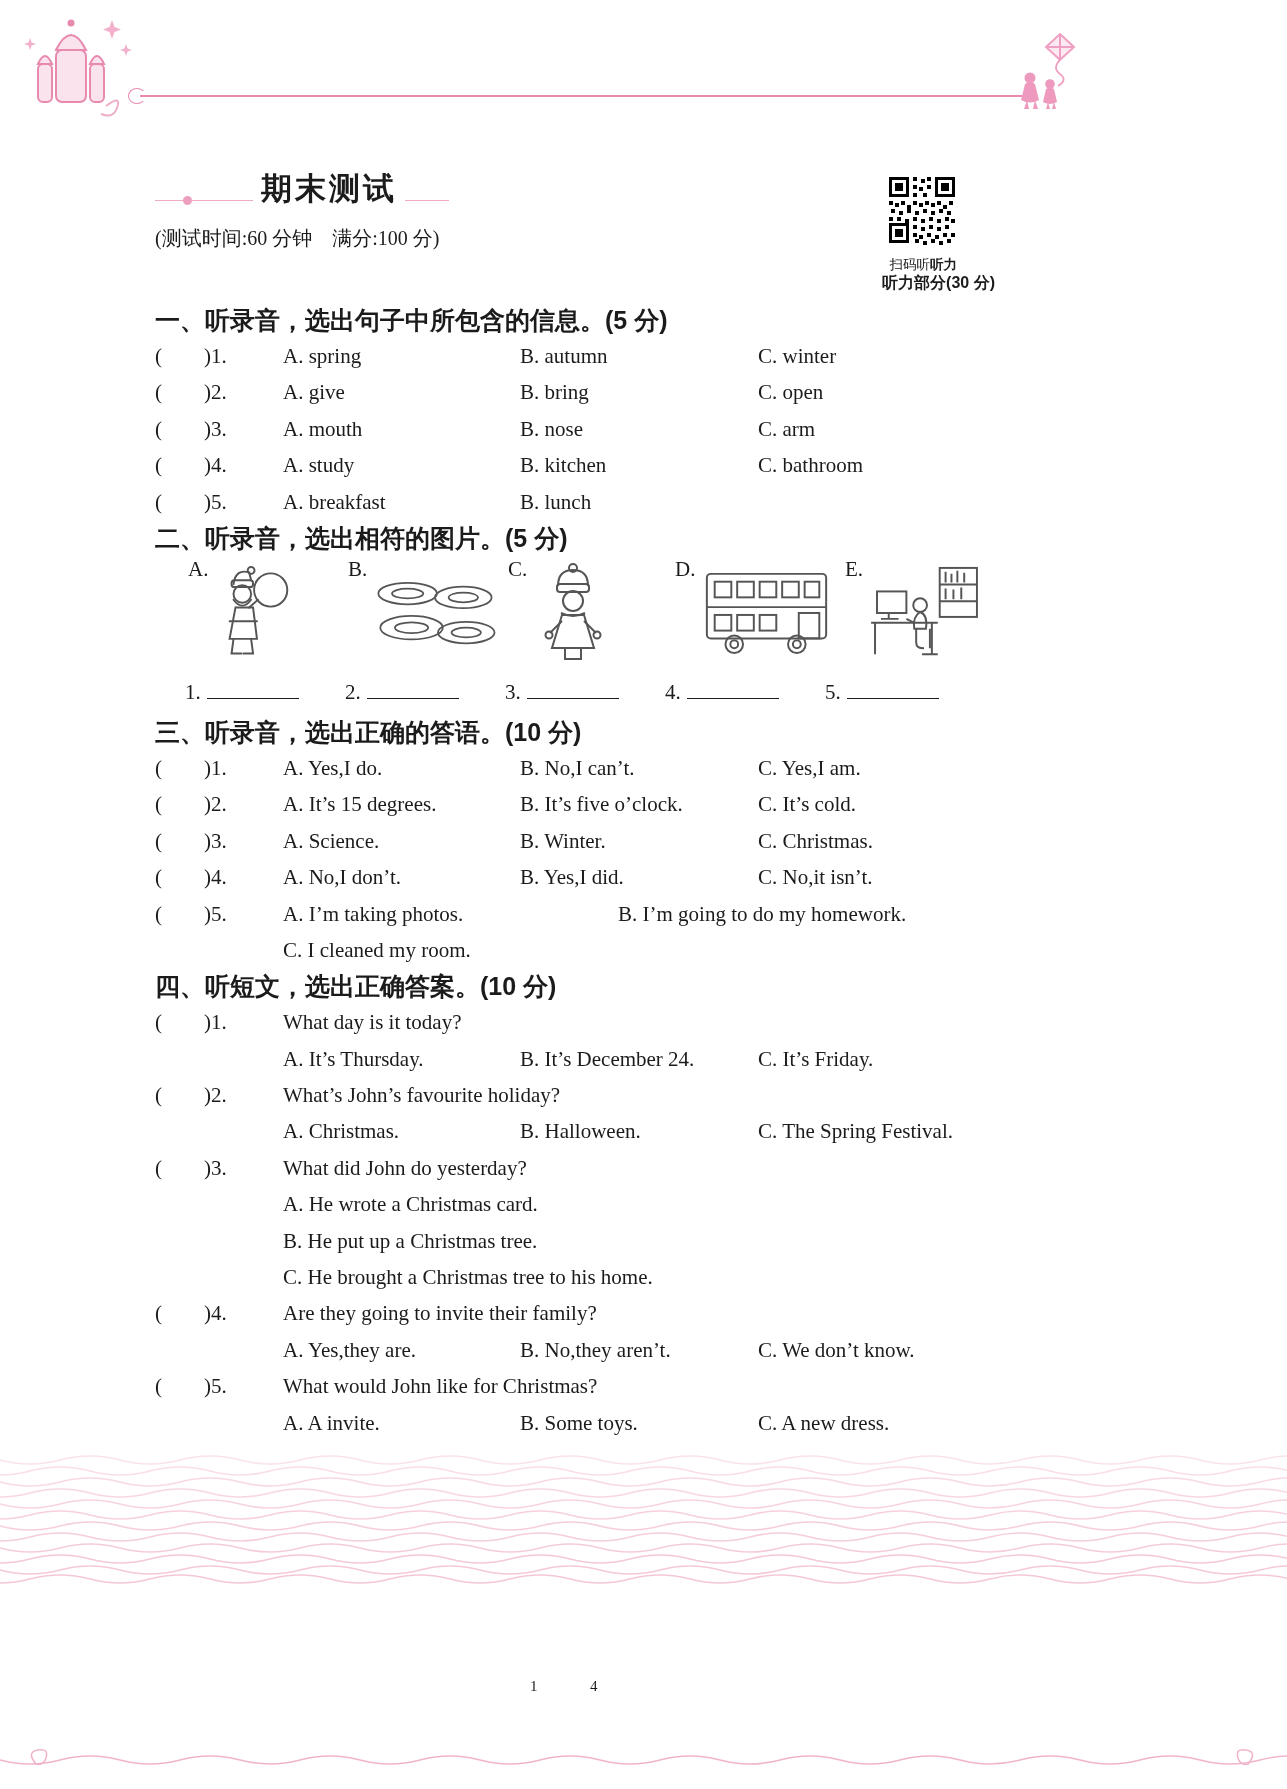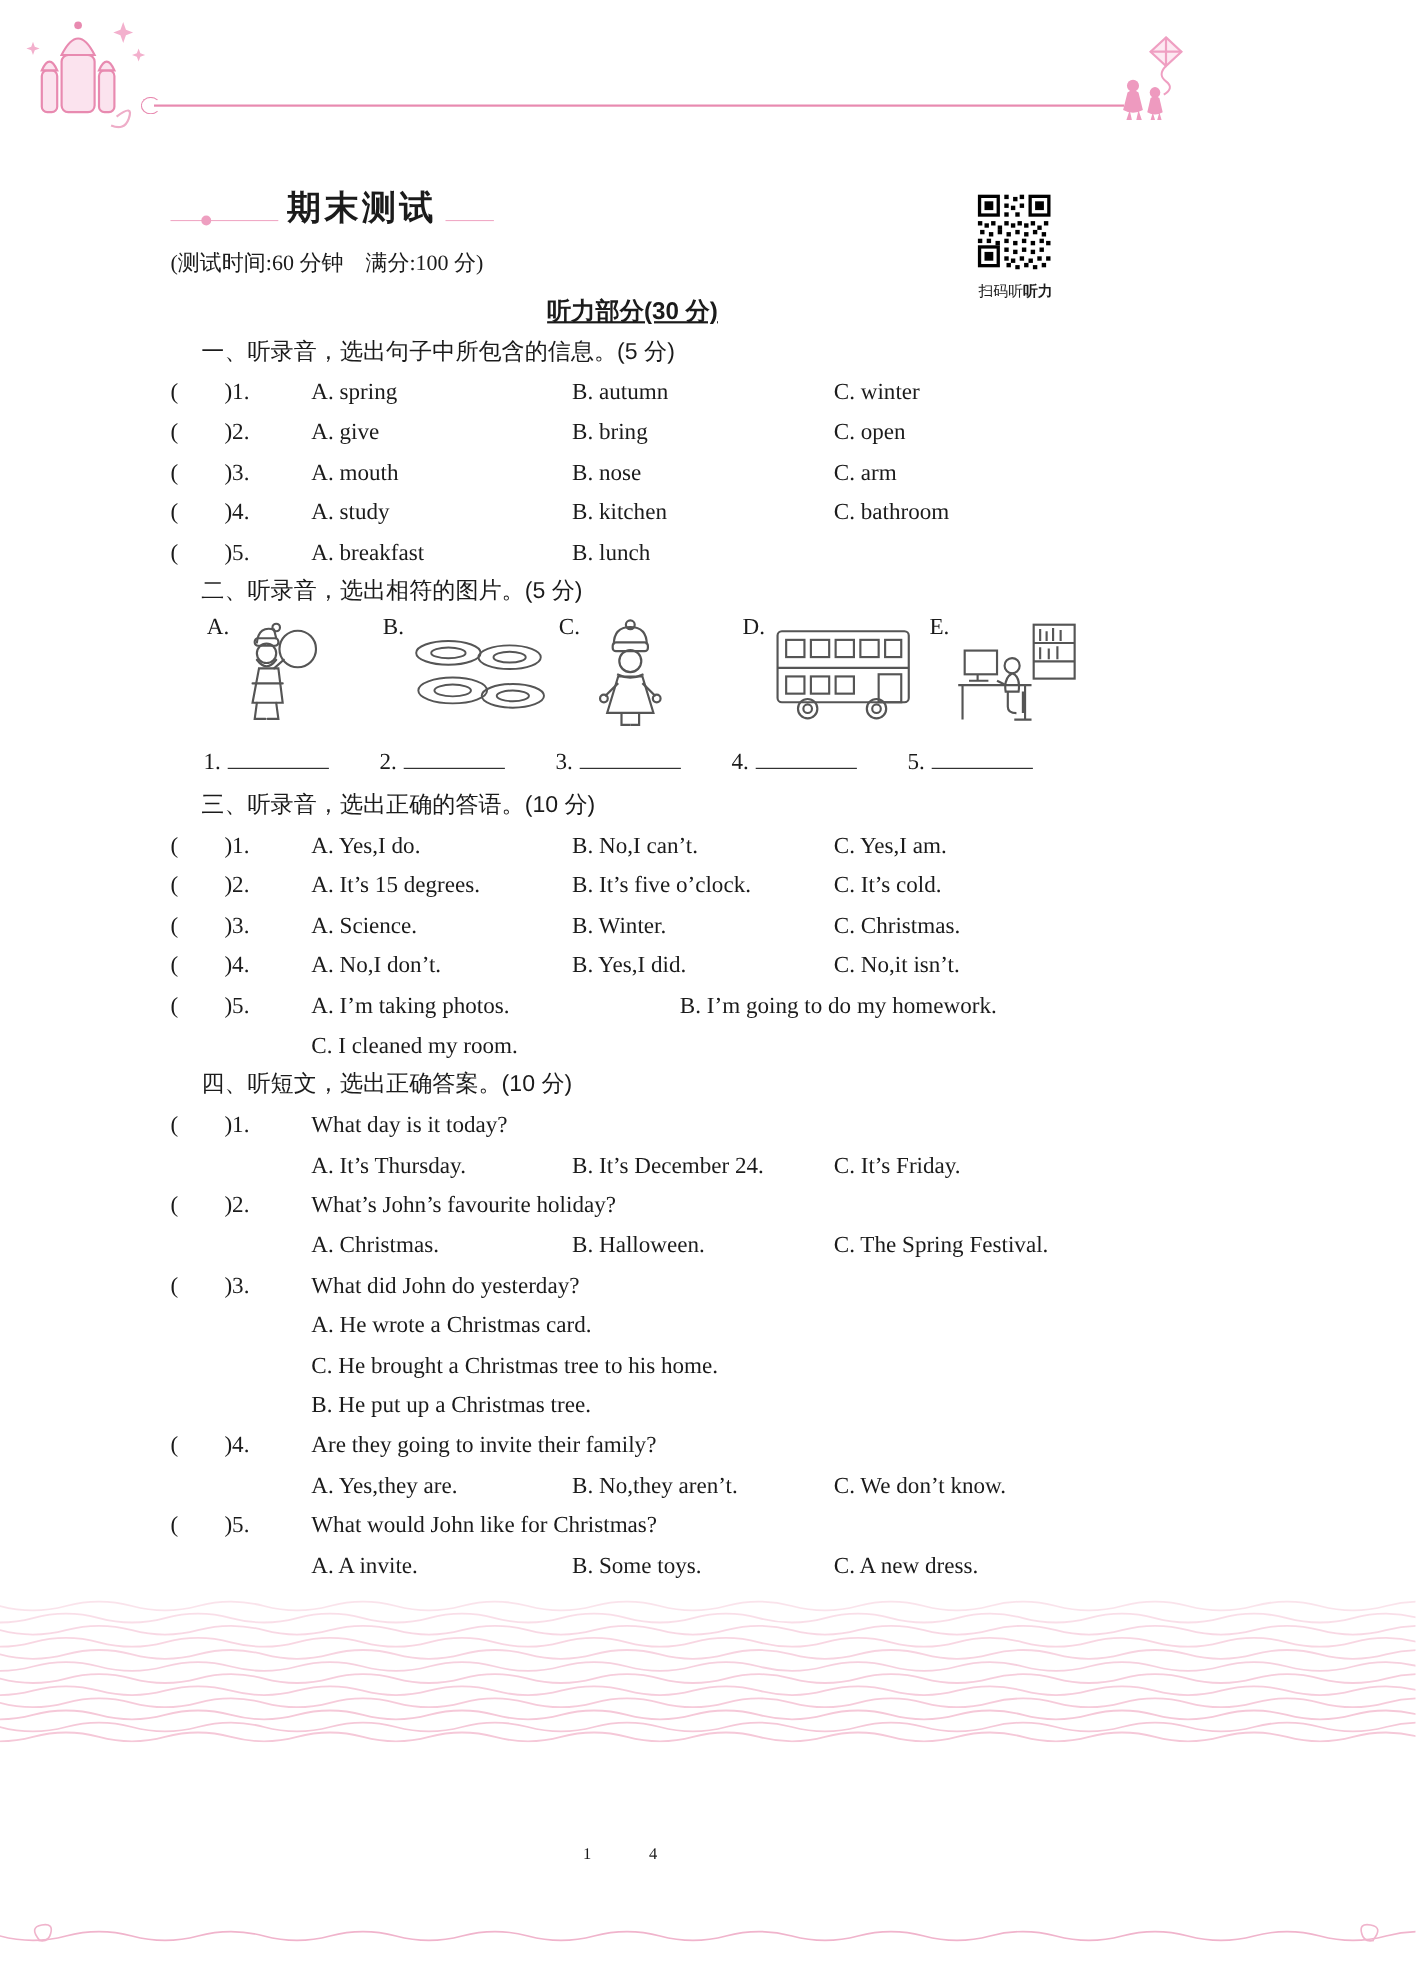--- a/index.html
+++ b/index.html
@@ -26,22 +26,22 @@
   .t-dot { position:absolute; left:28px; top:-5px; width:9px; height:9px; border-radius:50%; background:#ee9fc0; }
   .subtitle { left:155px; top:225px; width:850px; text-align:left; font-size:20px; }
 
   
   .qr-block { left:873px; top:175px; width:84px; text-align:right; }
   .qr-caption { margin-top:5px; font-size:13.5px; font-family:"Liberation Sans","DejaVu Sans",sans-serif; white-space:nowrap; }
   .qr-caption b { font-weight:700; }
 
   
   .content { position:absolute; left:155px; top:266px; width:1010px; }
-  .part-header { width:840px; text-align:center; font-family:"Liberation Sans","DejaVu Sans",sans-serif; font-weight:700; font-size:22px; height:36px; line-height:34px;text-decoration:underline; }
-  .sec-head { font-family:"Liberation Sans","DejaVu Sans",sans-serif; font-weight:400; font-size:21px; height:36px; line-height:36px;margin-left:28px; }
+  .part-header { width:840px; text-align:right; font-family:"Liberation Sans","DejaVu Sans",sans-serif; font-weight:700; font-size:16px; height:36px; line-height:34px; }
+  .sec-head { font-family:"Liberation Sans","DejaVu Sans",sans-serif; font-weight:700; font-size:25px; height:36px; line-height:36px; }
   .row { line-height:36.4px; height:36.4px; white-space:nowrap; }
   .cols3 { display:grid; grid-template-columns:128px 237px 238px 1fr; }
   .cols-r5 { display:grid; grid-template-columns:128px 335px 1fr; }
   .stem-row { display:grid; grid-template-columns:128px 1fr; }
   .stacked { padding-left:128px; }
 
   
   .pic-row { display:grid; grid-template-columns:160px 160px 167px 170px 1fr; margin-left:33px; height:118px; }
   .pic-cell { position:relative; }
   .pic-lbl { position:absolute; left:0; top:0; line-height:26px; }
@@ -372,22 +372,22 @@
     <span>A. Christmas.</span>
     <span>B. Halloween.</span>
     <span>C. The Spring Festival.</span>
   </div>
 
   <div class="row stem-row">
     <span>(　　)3.</span>
     <span>What did John do yesterday?</span>
   </div>
   <div class="row stacked"><span>A. He wrote a Christmas card.</span></div>
+  <div class="row stacked"><span>B. He put up a Christmas tree.</span></div>
   <div class="row stacked"><span>C. He brought a Christmas tree to his home.</span></div>
-  <div class="row stacked"><span>B. He put up a Christmas tree.</span></div>
 
   <div class="row stem-row">
     <span>(　　)4.</span>
     <span>Are they going to invite their family?</span>
   </div>
   <div class="row cols3">
     <span></span>
     <span>A. Yes,they are.</span>
     <span>B. No,they aren’t.</span>
     <span>C. We don’t know.</span>

